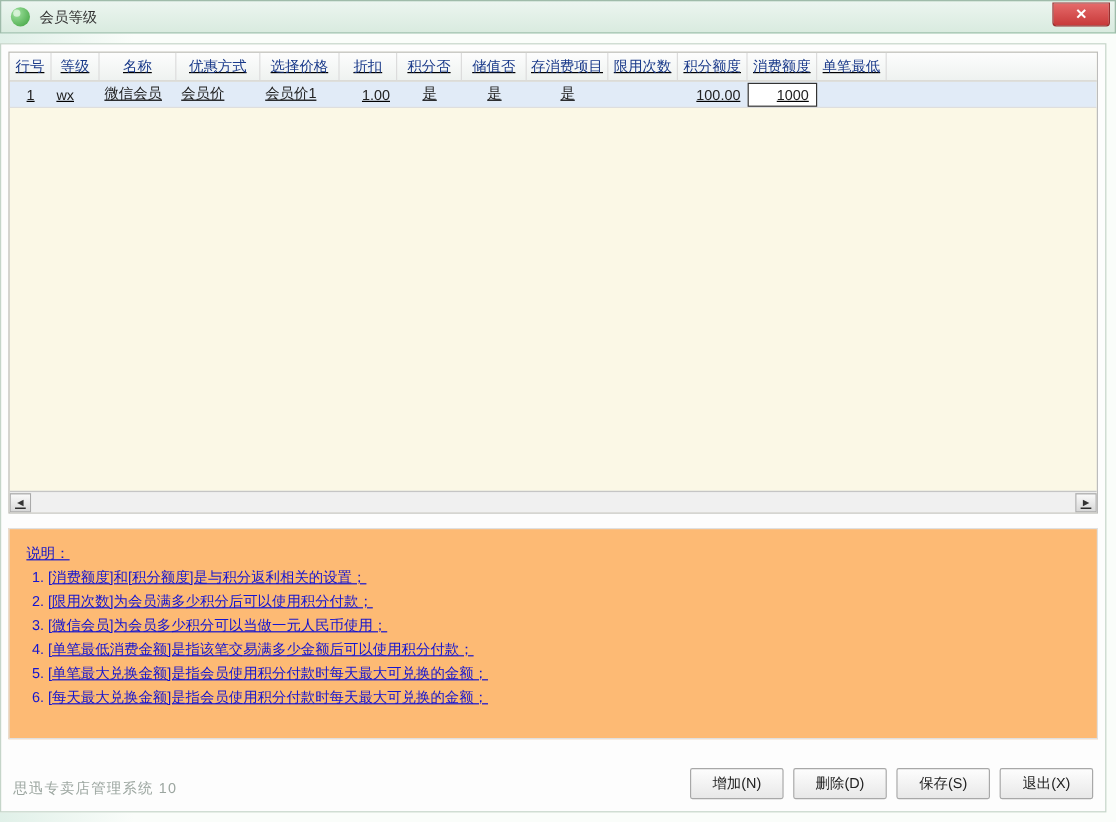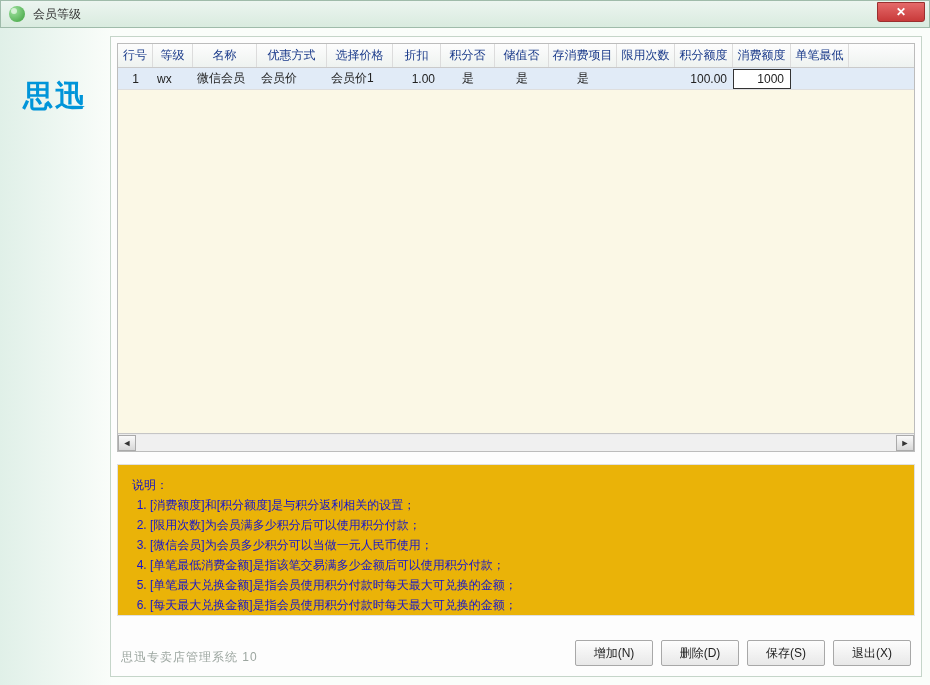--- a/index.html
+++ b/index.html
@@ -13,21 +13,21 @@
 .close-btn span { color: #fff; font-weight: bold; font-size: 12px; }
 
 
 .outer { position: absolute; top: 28px; left: 0; right: 0; bottom: 0; display: flex; background: linear-gradient(to right, #e0f0e8 0%, #fafdfa 12%); }
 .sidebar { width: 110px; display: flex; flex-direction: column; align-items: center; padding-top: 48px; background: transparent; }
 .brand { font-size: 30px; font-weight: bold; color: #0095d9; letter-spacing: 2px; }
 
 .workarea { flex: 1; margin: 8px 8px 8px 0; background: #fdfdfd; border: 1px solid #c5d5c9; display: flex; flex-direction: column; }
 
 
-.grid-container { flex: 1; border: 1px solid #bcbcbc; margin: 6px; background: #fbf8e6; position: relative; overflow: hidden; display: flex; flex-direction: column; }
+.grid-container { flex: 1; border: 1px solid #bcbcbc; margin: 6px; background: #fbf8e6; position: relative; overflow: hidden; display: flex; flex-direction: column; text-decoration: underline; }
 .grid-header { display: flex; background: linear-gradient(to bottom, #fdfdfd, #eef2f0); border-bottom: 1px solid #cacaca; height: 24px; flex-shrink: 0; }
 .grid-header .col { font-size: 12px; color: #1a3a8a; display: flex; align-items: center; justify-content: center; border-right: 1px solid #dcdcdc; }
 .grid-body { flex: 1; overflow: hidden; }
 .grid-row { display: flex; height: 22px; background: #e1ebf7; border-bottom: 1px solid #dedede; }
 .grid-row .cell { font-size: 12px; color: #222; display: flex; align-items: center; justify-content: center; padding: 0 2px; }
 .grid-row .cell.left { justify-content: flex-start; padding-left: 4px; }
 .grid-row .cell.right { justify-content: flex-end; padding-right: 6px; }
 .cell.editing { background: #fff; border: 1px solid #333; height: 20px; margin-top: 1px; }
 
 
@@ -44,21 +44,21 @@
 .c-points-quota { width: 58px; }
 .c-consume-quota { width: 58px; }
 .c-min-single { width: 58px; }
 
 
 .hscroll { height: 18px; background: #ececec; border-top: 1px solid #c5c5c5; display: flex; align-items: center; }
 .hscroll .arrow-btn { width: 18px; height: 16px; background: linear-gradient(to bottom,#fafafa,#d8d8d8); border: 1px solid #aaa; display: flex; align-items: center; justify-content: center; font-size: 9px; color: #333; cursor: pointer; }
 .hscroll .track { flex: 1; height: 16px; background: #f0f0f0; position: relative; }
 
 
-.help-box { margin: 6px; border: 1px solid #e0e0e0; background: #eab308; padding: 10px 14px 0; font-size: 12px; line-height: 20px; color: #1414d0; }
+.help-box { margin: 6px; border: 1px solid #e0e0e0; background: #fdba74; padding: 10px 14px 24px; font-size: 12px; line-height: 20px; color: #1414d0; text-decoration: underline; }
 .help-box .label { color: #1212c8; }
 .help-box ol { list-style: decimal; margin-left: 18px; }
 .help-box li { color: #1414d0; }
 
 
 .footer { display: flex; align-items: flex-end; margin: 4px 10px 10px; height: 40px; }
 .sys-label { font-size: 12px; color: #9ca6a0; margin-right: auto; letter-spacing: 1px; }
 .btn { height: 26px; min-width: 78px; margin-left: 8px; background: linear-gradient(to bottom, #fdfdfd, #e8e8e8); border: 1px solid #a8a8a8; border-radius: 2px; font-size: 12px; color: #222; cursor: pointer; display: flex; align-items: center; justify-content: center; padding: 0 10px; }
 
 .icon-circle { width: 16px; height: 16px; border-radius: 50%; background: radial-gradient(circle at 30% 30%, #9fe29f, #3ca03c); position: relative; }
@@ -72,23 +72,20 @@
     <div class="icon-circle"></div>
   </div>
   <span class="title-text">会员等级</span>
   <div class="close-btn" title="关闭">
     <span>✕</span>
   </div>
 </div>
 
 <div class="outer">
 
-  <div class="sidebar">
-    <div class="brand">思迅</div>
-  </div>
 
   <div class="workarea">
 
     <div class="grid-container">
       <div class="grid-header">
         <div class="col c-rownum">行号</div>
         <div class="col c-grade">等级</div>
         <div class="col c-name">名称</div>
         <div class="col c-discount-type">优惠方式</div>
         <div class="col c-price-sel">选择价格</div>

